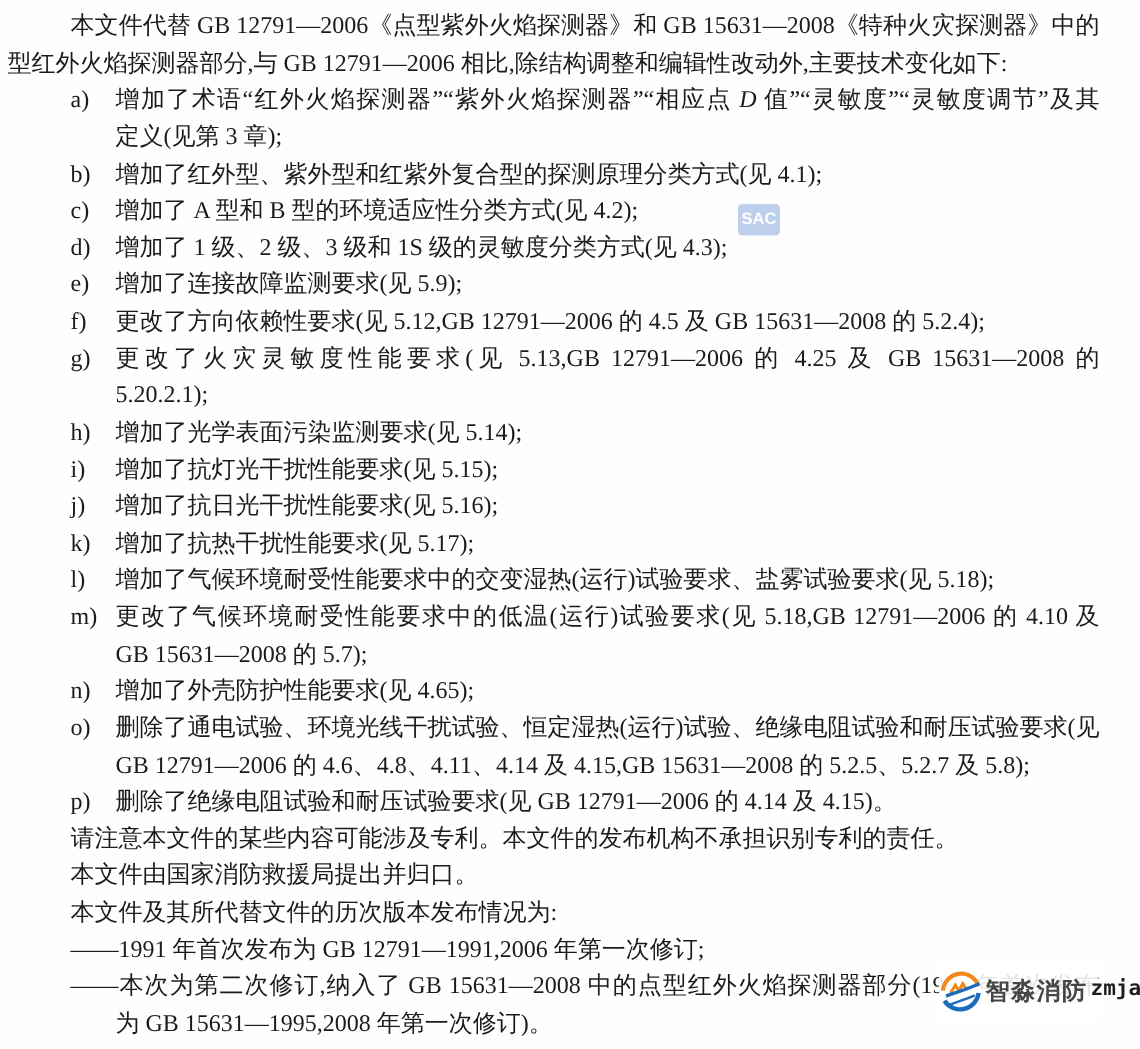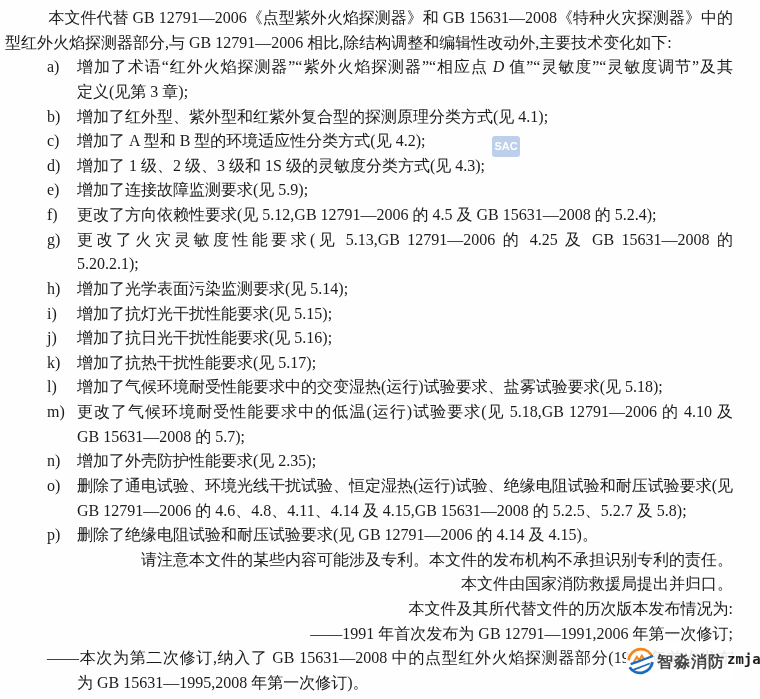--- a/index.html
+++ b/index.html
@@ -10,21 +10,21 @@
     overflow:hidden;
     font-family:"Liberation Serif","DejaVu Serif",serif;
     color:#1b1b1b;
     font-size:16px;
   }
   .content { position:absolute; left:5px; top:6px; width:728px; }
   .line { position:relative; height:24.64px; line-height:24.64px; overflow:hidden; }
   .txt { display:block; }
   .nw .txt { white-space:nowrap; }
   .j .txt { text-align:justify; text-align-last:justify; }
-  .ind1 .txt { padding-left:42px;text-align:right; }
+  .ind1 .txt { padding-left:42px; }
   .ind2 .txt { padding-left:72px; }
   .item .txt { padding-left:72px; }
   .item .lbl { position:absolute; left:42px; top:0; }
   .em { font-style:italic; }
   
   .wm-sac {
     position:absolute; left:492px; top:136px;
     width:28px; height:21px;
     background:#b7cbe9; border-radius:3px;
     color:#ffffff; font-family:"Liberation Sans",sans-serif;
@@ -135,21 +135,21 @@
     <div class="line item j">
       <span class="lbl">m)</span>
       <span class="txt">更改了气候环境耐受性能要求中的低温(运行)试验要求(见 5.18,GB 12791—2006 的 4.10 及</span>
     </div>
     <div class="line nw ind2">
         <span class="txt">GB 15631—2008 的 5.7);</span>
       </div>
 
     <div class="line item nw">
       <span class="lbl">n)</span>
-      <span class="txt">增加了外壳防护性能要求(见 2.35);</span>
+      <span class="txt">增加了外壳防护性能要求(见 4.65);</span>
     </div>
 
     <div class="line item j">
       <span class="lbl">o)</span>
       <span class="txt">删除了通电试验、环境光线干扰试验、恒定湿热(运行)试验、绝缘电阻试验和耐压试验要求(见</span>
     </div>
     <div class="line nw ind2">
         <span class="txt">GB 12791—2006 的 4.6、4.8、4.11、4.14 及 4.15,GB 15631—2008 的 5.2.5、5.2.7 及 5.8);</span>
       </div>
 

